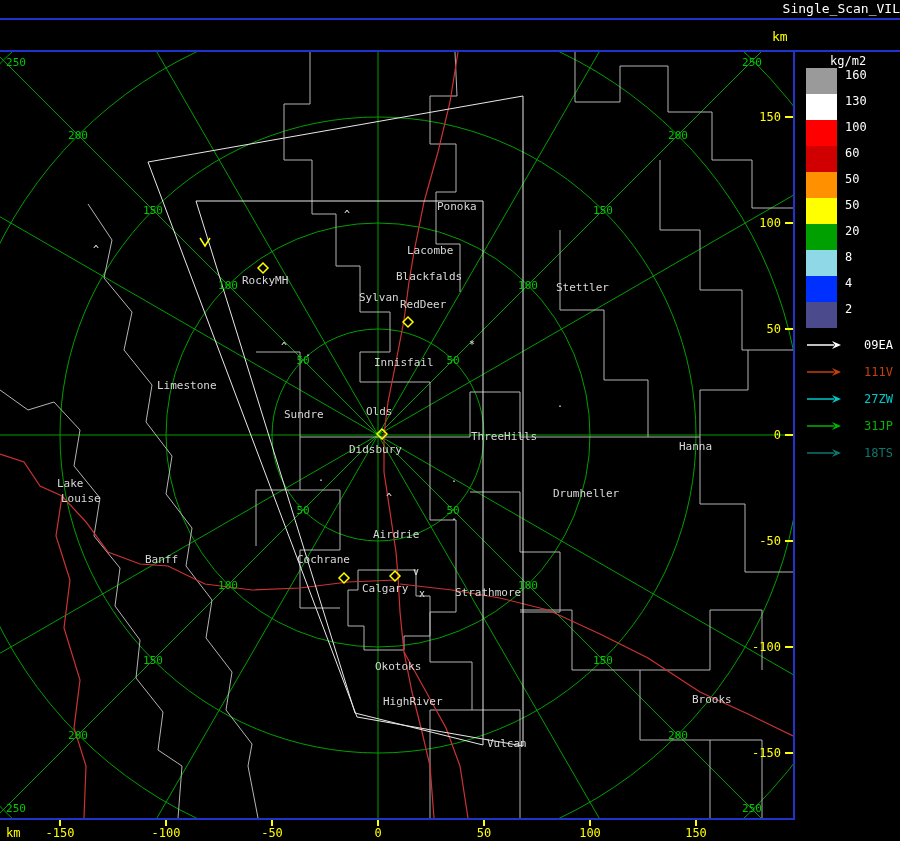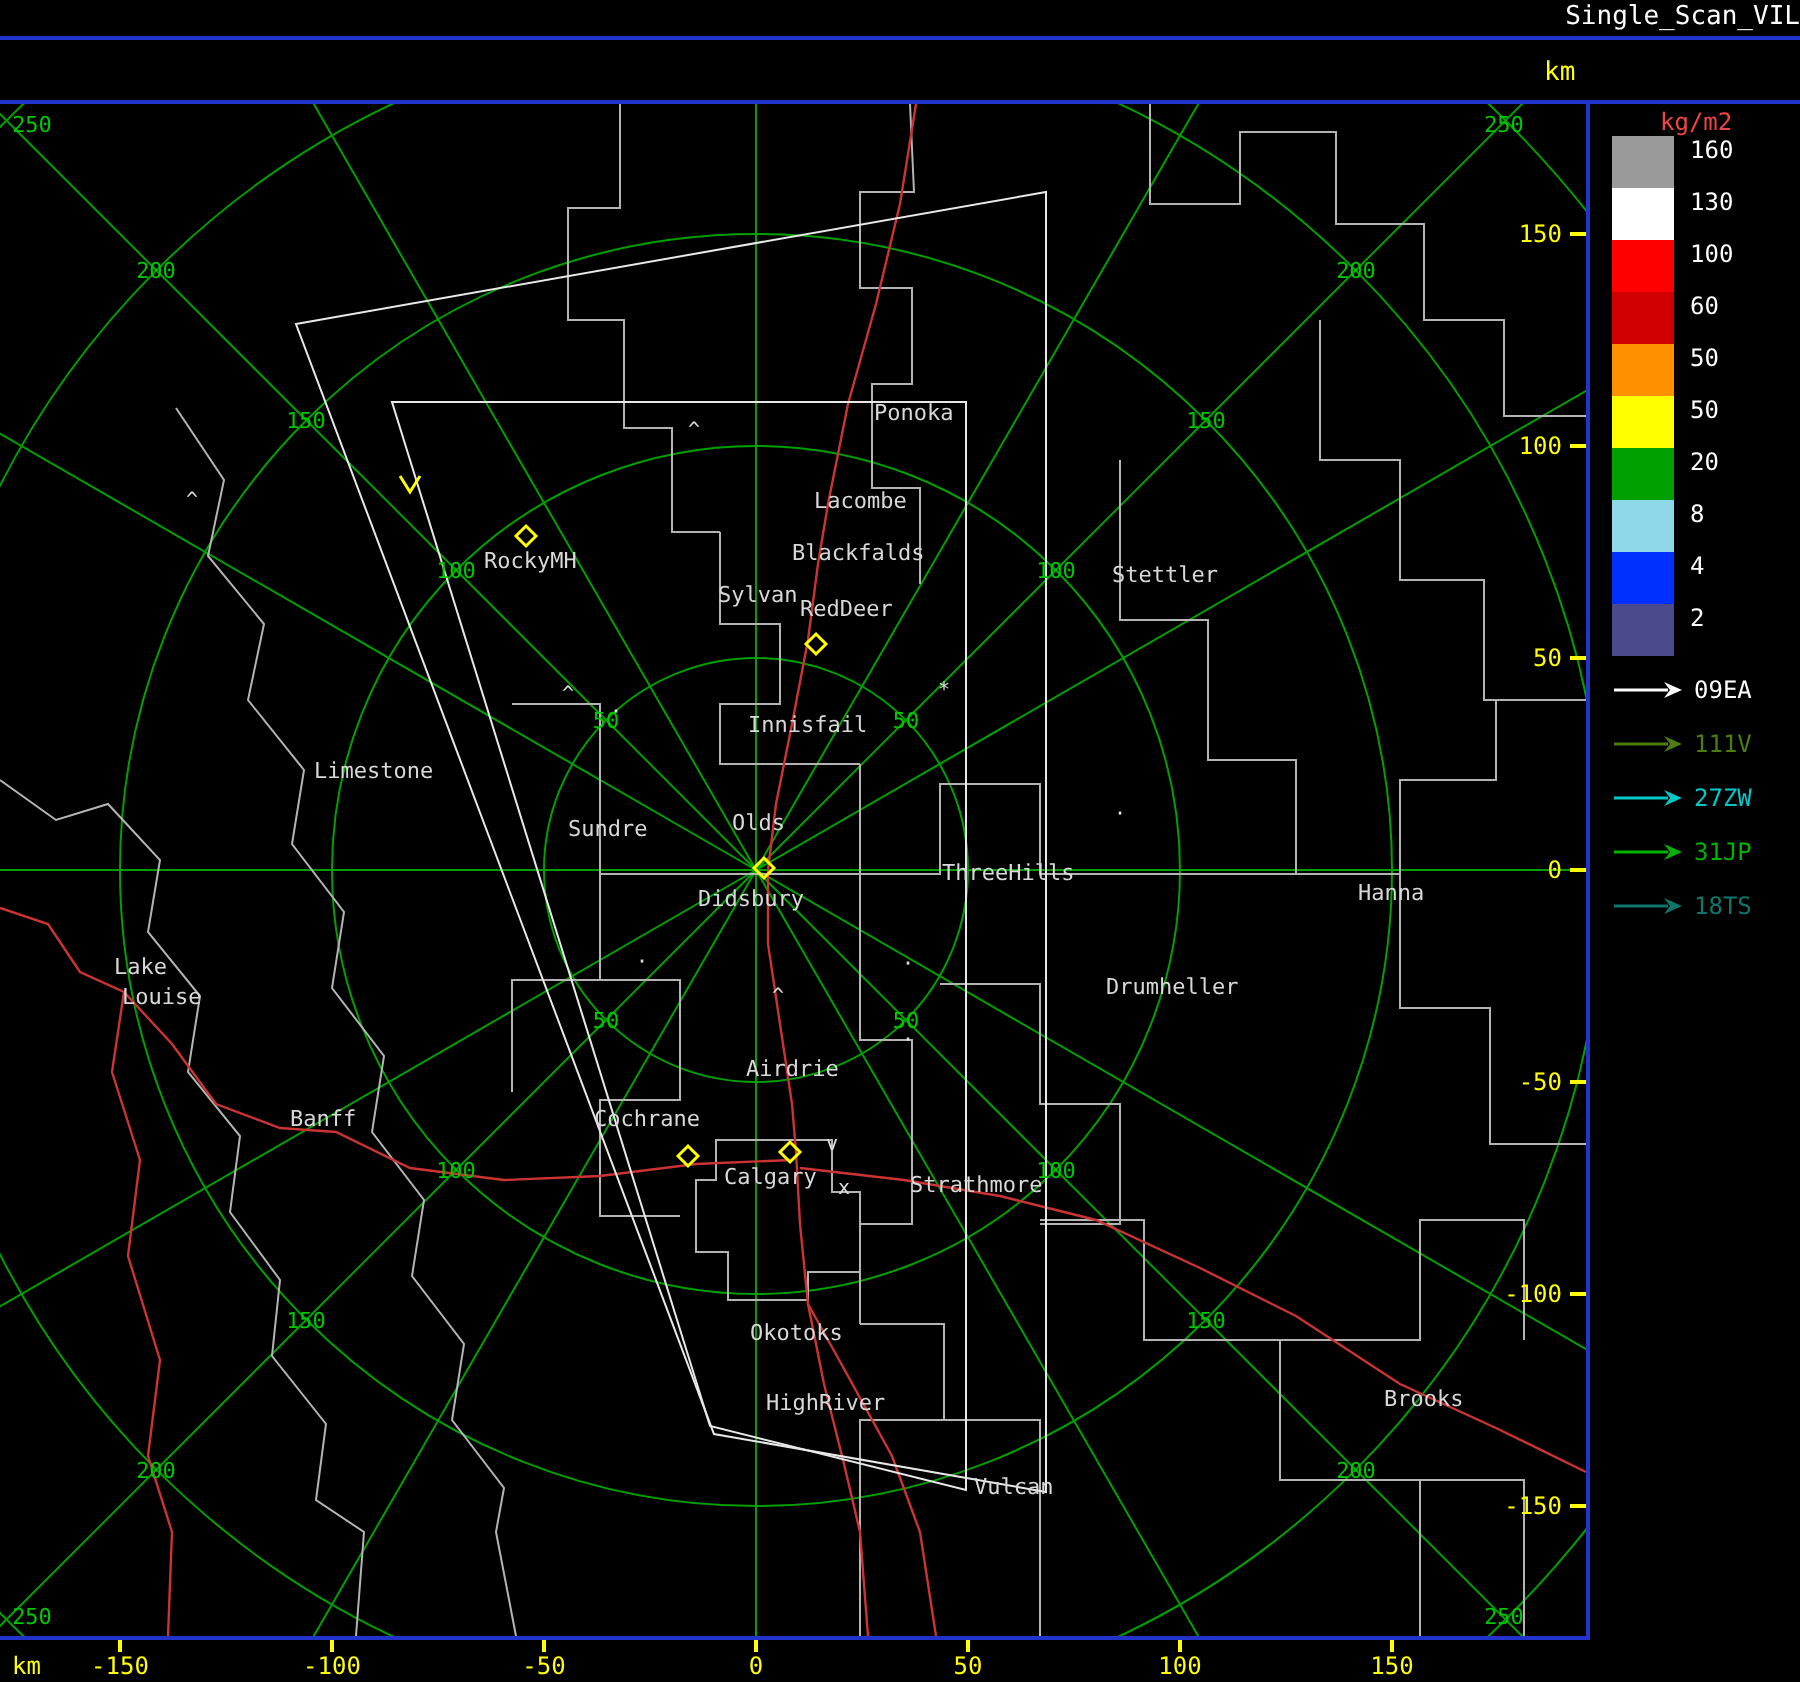--- a/index.html
+++ b/index.html
@@ -8,25 +8,25 @@
   .titlebar{height:18px;border-bottom:2px solid #2233cc;color:#ffffff;
             text-align:right;font-size:13px;line-height:18px;}
   .infobar{position:relative;height:30px;border-bottom:2px solid #2233cc;}
   .timestamp{position:absolute;left:8px;top:9px;color:#ffff00;font-size:13px;}
   .km-top{position:absolute;left:772px;top:9px;color:#ffff00;font-size:13px;}
   .main{display:flex;height:766px;}
   .map{position:relative;width:795px;height:766px;box-sizing:border-box;
        border-right:2px solid #2233cc;background:#000;}
   .map svg{display:block;}
   .legend{position:relative;width:105px;height:766px;color:#ffffff;font-size:12px;}
-  .legend-units{position:absolute;left:35px;top:2px;color:#ef4444;}
+  .legend-units{position:absolute;left:35px;top:2px;color:#ffffff;}
   .lrow{position:absolute;left:11px;display:flex;align-items:flex-start;height:26px;}
   .sw{width:31px;height:26px;display:inline-block;}
   .lv{margin-left:8px;}
-  .rrow{position:absolute;left:11px;display:flex;align-items:center;gap:5px;height:14px;}
+  .rrow{position:absolute;left:11px;display:flex;align-items:center;gap:22px;height:14px;}
   .xaxis{position:relative;height:23px;background:#000;}
   .xborder{width:795px;height:2px;background:#2233cc;}
   .xtick{position:absolute;top:2px;width:2px;height:6px;background:#ffff00;}
   .xlabel{position:absolute;top:8px;color:#ffff00;font-size:12px;transform:translateX(-50%);}
   .xunit{position:absolute;left:6px;top:8px;color:#ffff00;font-size:12px;}
 </style>
 </head>
 <body>
 
 <div class="app">
@@ -239,21 +239,21 @@
         <span class="lv">2</span>
       </div>
 
       <div class="rrow" style="top:286px;color:#ffffff">
         <svg width="36" height="10" viewBox="0 0 36 10">
           <line x1="1" y1="5" x2="28" y2="5" stroke="currentColor" stroke-width="1.5"></line>
           <path d="M35,5 L26,1 L29,5 L26,9 Z" fill="currentColor"></path>
         </svg>
         <span>09EA</span>
       </div>
-      <div class="rrow" style="top:313px;color:#4d7c0f">
+      <div class="rrow" style="top:313px;color:#c2410c">
         <svg width="36" height="10" viewBox="0 0 36 10">
           <line x1="1" y1="5" x2="28" y2="5" stroke="currentColor" stroke-width="1.5"></line>
           <path d="M35,5 L26,1 L29,5 L26,9 Z" fill="currentColor"></path>
         </svg>
         <span>111V</span>
       </div>
       <div class="rrow" style="top:340px;color:#00c8c8">
         <svg width="36" height="10" viewBox="0 0 36 10">
           <line x1="1" y1="5" x2="28" y2="5" stroke="currentColor" stroke-width="1.5"></line>
           <path d="M35,5 L26,1 L29,5 L26,9 Z" fill="currentColor"></path>

